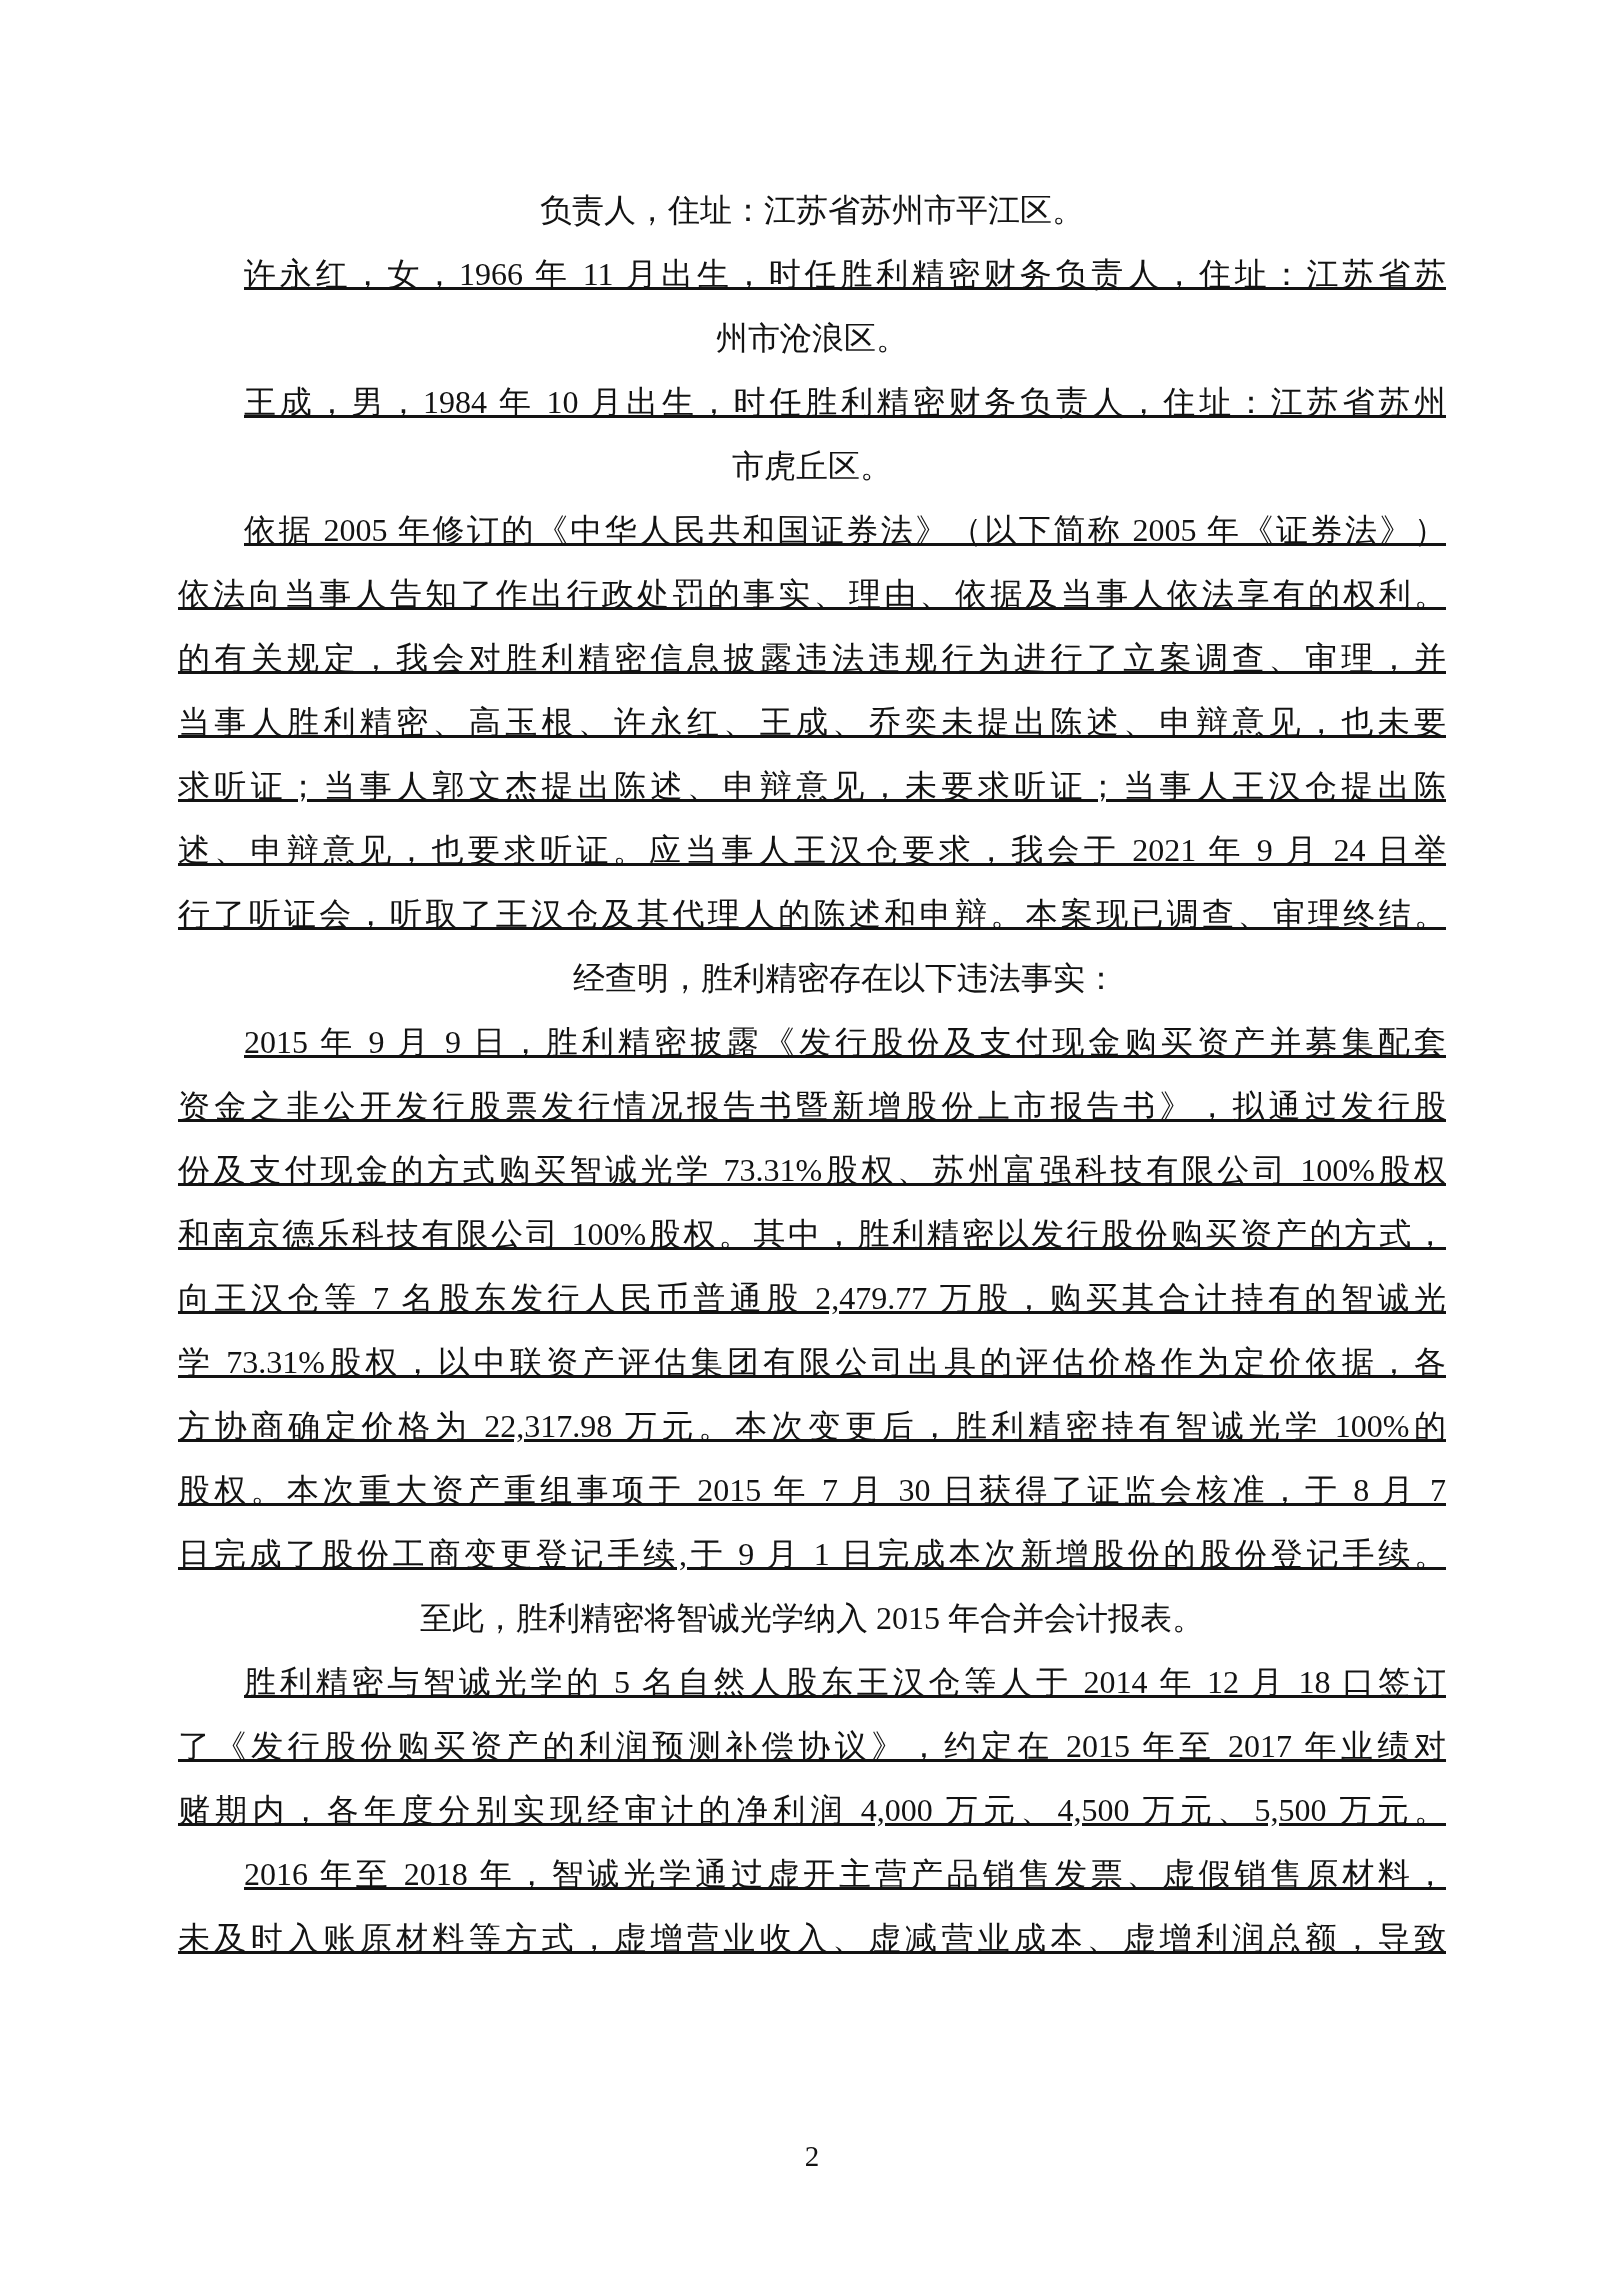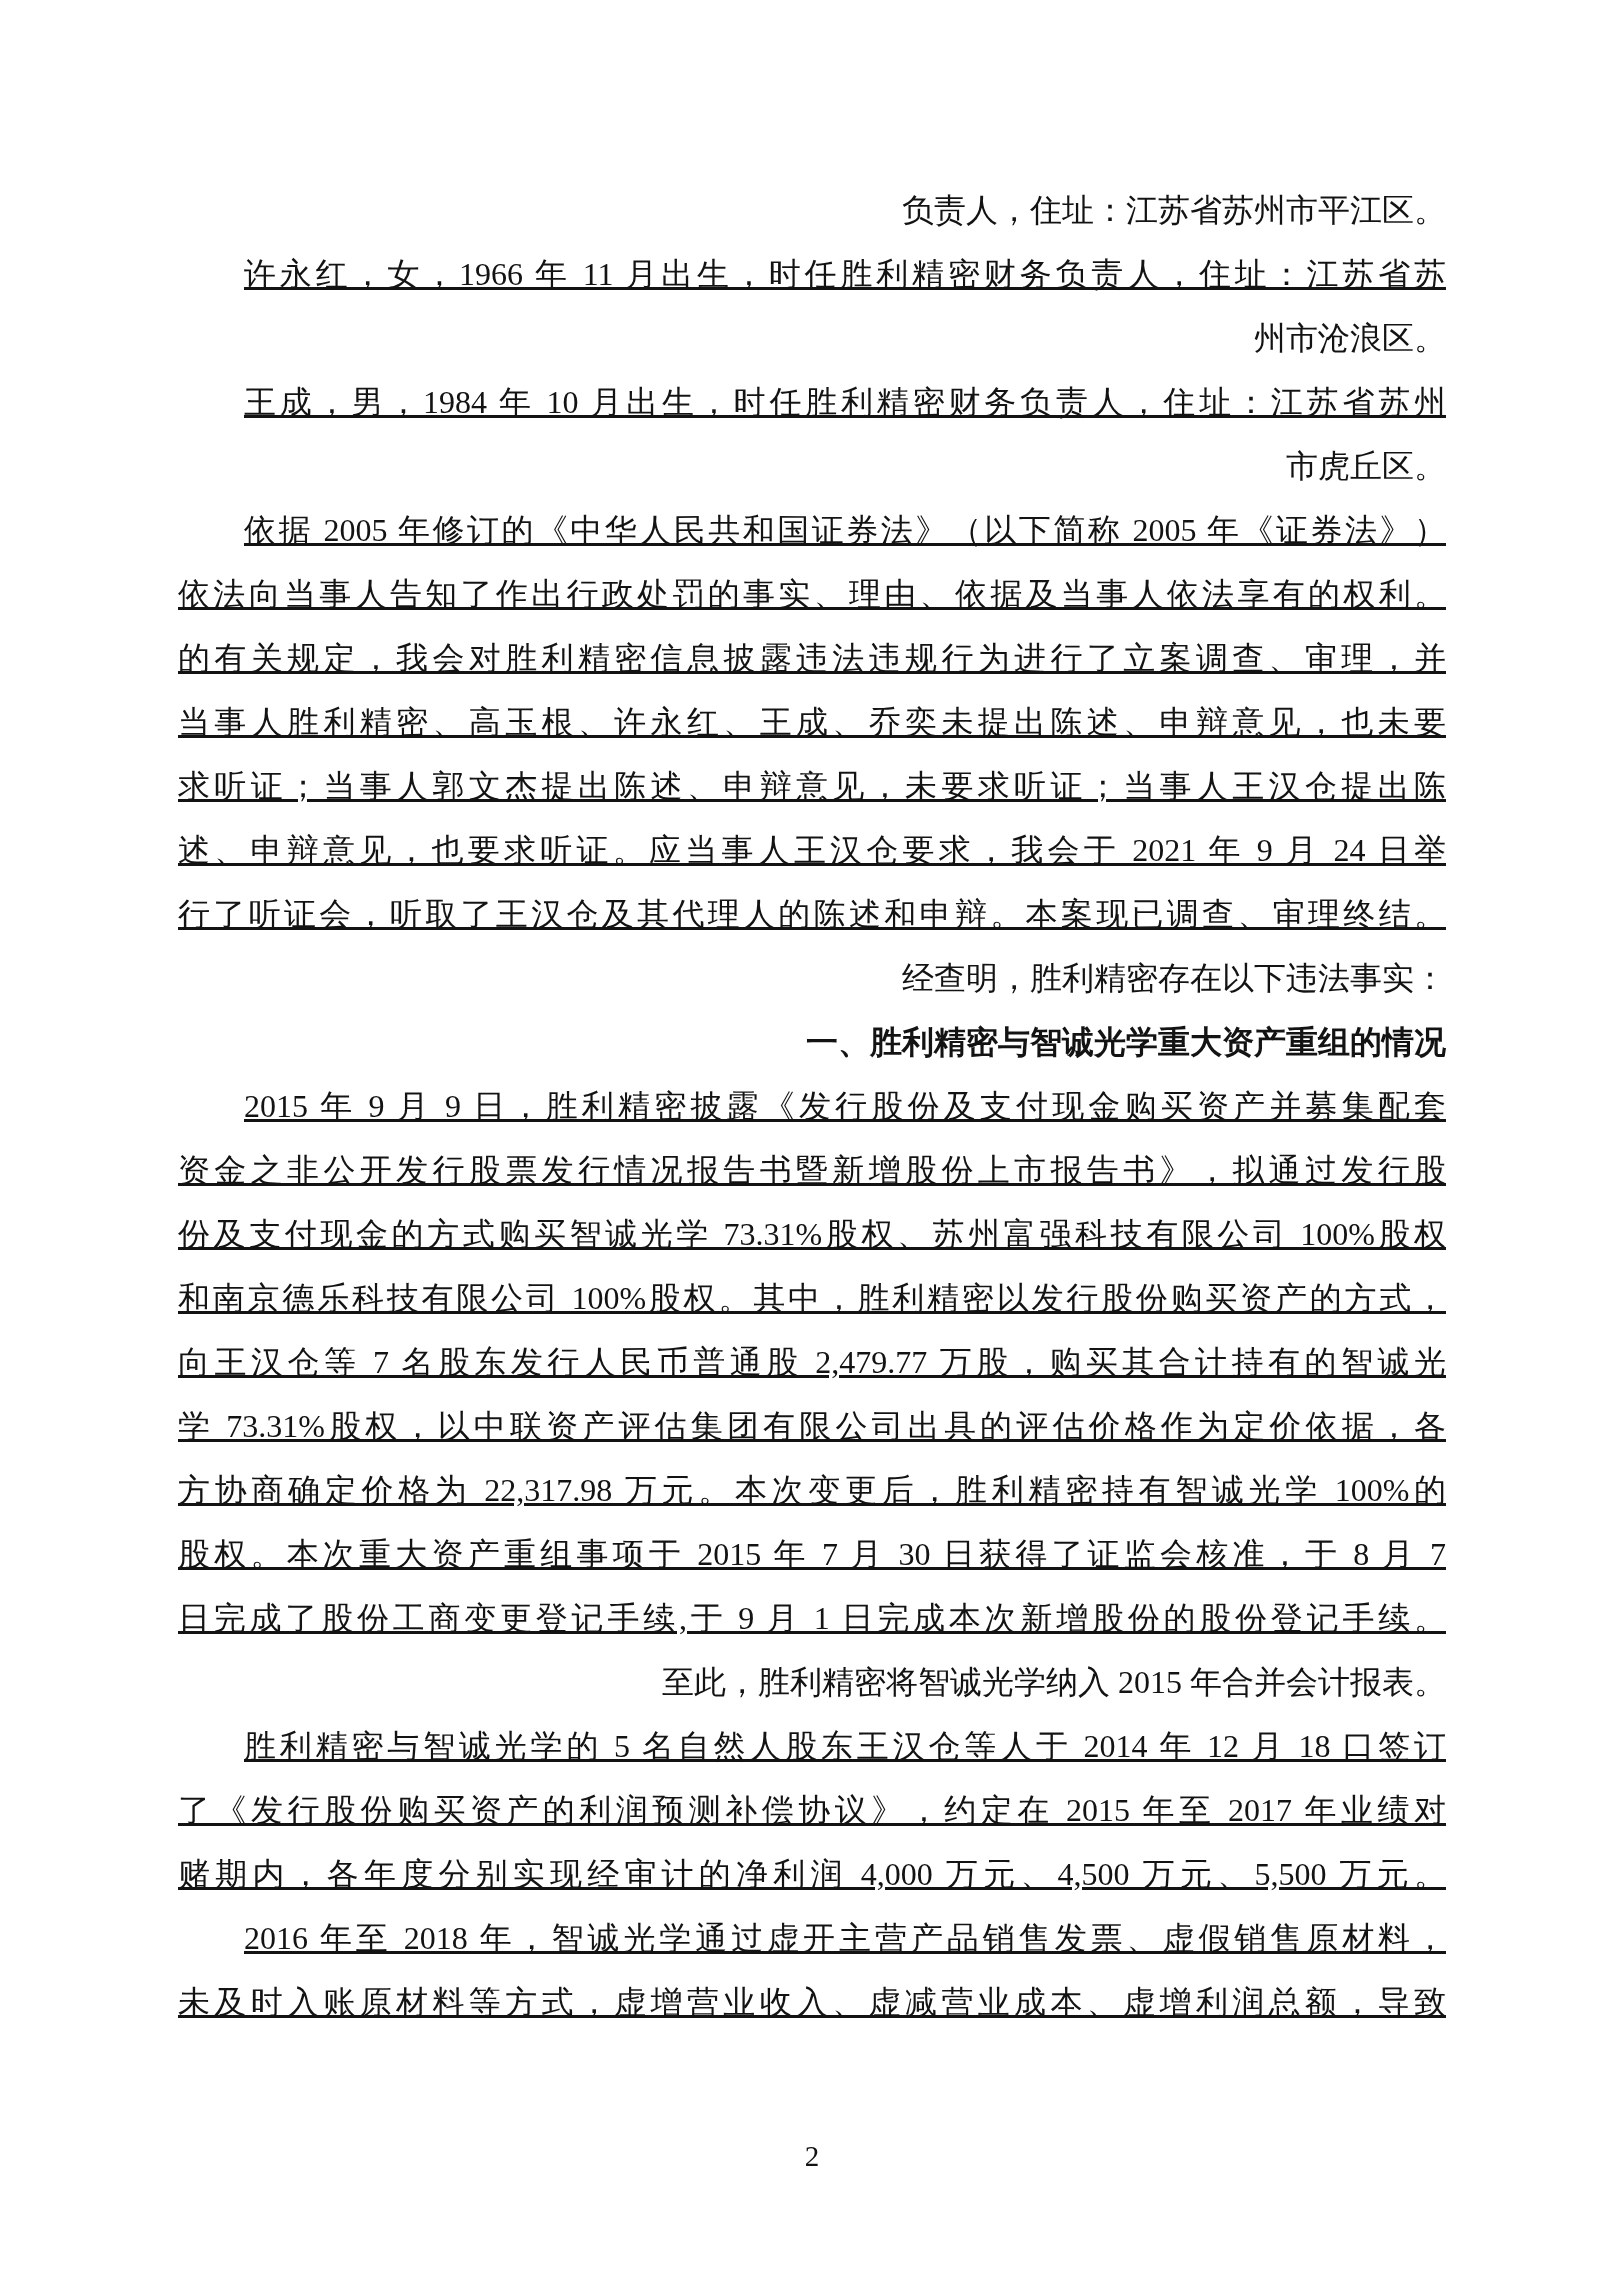--- a/index.html
+++ b/index.html
@@ -15,21 +15,21 @@
   .text-block{
     position:absolute;
     left:178px;
     top:178px;
     width:1268px;
     font-size:32px;
     line-height:64px;
   }
   .line{
     min-height:64px;
-    text-align:right;
+    text-align:center;
   }
   .line.j{
     text-align:justify;
     text-align-last:justify;
     text-justify:inter-character;
     text-decoration:underline;
   }
   .line.indent{
     text-indent:66px;
   }
@@ -57,21 +57,20 @@
       <div class="line indent j">王成，男，1984 年 10 月出生，时任胜利精密财务负责人，住址：江苏省苏州</div>
       <div class="line">市虎丘区。</div>
       <div class="line indent j">依据 2005 年修订的《中华人民共和国证券法》（以下简称 2005 年《证券法》）</div>
       <div class="line j">依法向当事人告知了作出行政处罚的事实、理由、依据及当事人依法享有的权利。</div>
       <div class="line j">的有关规定，我会对胜利精密信息披露违法违规行为进行了立案调查、审理，并</div>
       <div class="line j">当事人胜利精密、高玉根、许永红、王成、乔奕未提出陈述、申辩意见，也未要</div>
       <div class="line j">求听证；当事人郭文杰提出陈述、申辩意见，未要求听证；当事人王汉仓提出陈</div>
       <div class="line j">述、申辩意见，也要求听证。应当事人王汉仓要求，我会于 2021 年 9 月 24 日举</div>
       <div class="line j">行了听证会，听取了王汉仓及其代理人的陈述和申辩。本案现已调查、审理终结。</div>
       <div class="line indent">经查明，胜利精密存在以下违法事实：</div>
-      <div class="line indent bold">一、胜利精密与智诚光学重大资产重组的情况</div>
       <div class="line indent j">2015 年 9 月 9 日，胜利精密披露《发行股份及支付现金购买资产并募集配套</div>
       <div class="line j">资金之非公开发行股票发行情况报告书暨新增股份上市报告书》，拟通过发行股</div>
       <div class="line j">份及支付现金的方式购买智诚光学 73.31%股权、苏州富强科技有限公司 100%股权</div>
       <div class="line j">和南京德乐科技有限公司 100%股权。其中，胜利精密以发行股份购买资产的方式，</div>
       <div class="line j">向王汉仓等 7 名股东发行人民币普通股 2,479.77 万股，购买其合计持有的智诚光</div>
       <div class="line j">学 73.31%股权，以中联资产评估集团有限公司出具的评估价格作为定价依据，各</div>
       <div class="line j">方协商确定价格为 22,317.98 万元。本次变更后，胜利精密持有智诚光学 100%的</div>
       <div class="line j">股权。本次重大资产重组事项于 2015 年 7 月 30 日获得了证监会核准，于 8 月 7</div>
       <div class="line j">日完成了股份工商变更登记手续,于 9 月 1 日完成本次新增股份的股份登记手续。</div>
       <div class="line">至此，胜利精密将智诚光学纳入 2015 年合并会计报表。</div>

